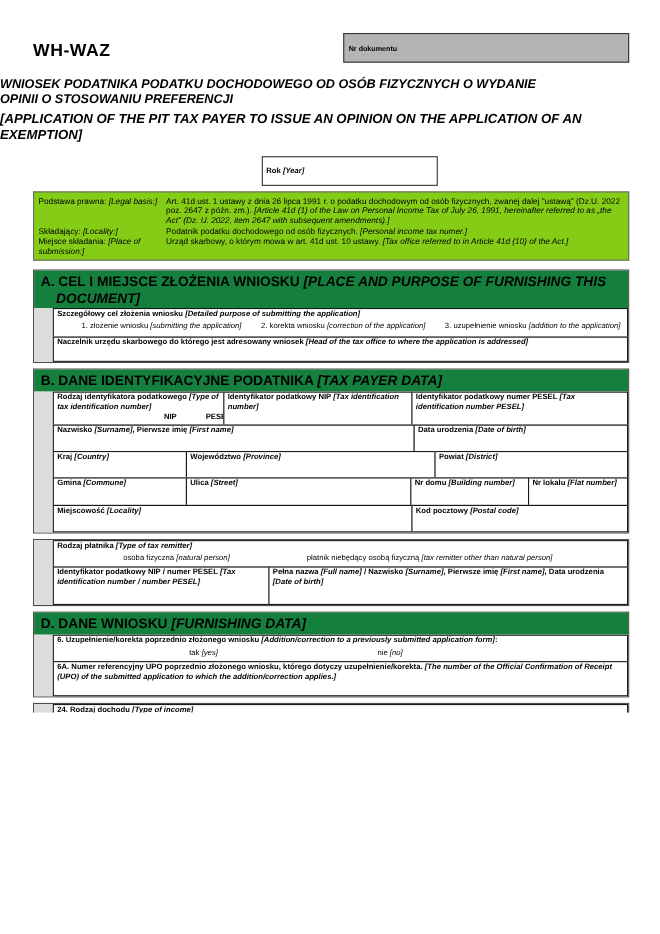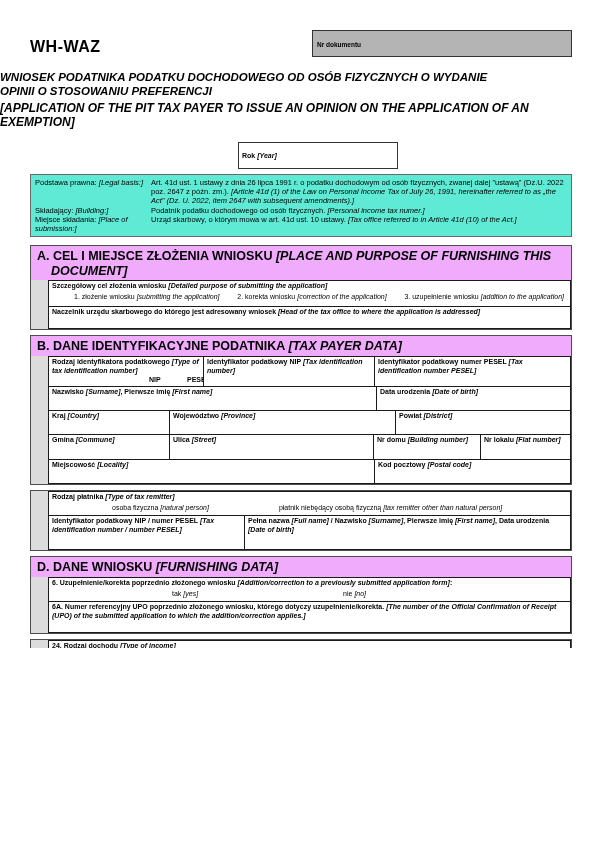--- a/index.html
+++ b/index.html
@@ -16,29 +16,29 @@
   
   .main-title{margin-top:14px;font-weight:bold;font-style:italic;}
   .t1{font-size:11.5px;line-height:1.18;}
   .t2{font-size:12px;margin-top:3px;}
 
   
   .year-box{width:160px;height:27px;border:1.5px solid #333;box-sizing:border-box;
             margin:13px 0 0 238px;padding:1px 3px;background:#fff;}
 
   
-  .legal-box{margin:5px 28px 0 30px;background:#5eead4;border:1px solid #6a6a6a;padding:3px 4px 3px 4px;}
+  .legal-box{margin:5px 28px 0 30px;background:#84cc16;border:1px solid #6a6a6a;padding:3px 4px 3px 4px;}
   .legal-row{display:flex;}
   .legal-label{width:116px;flex:none;font-size:7.5px;line-height:1.22;}
   .legal-text{flex:1;font-size:7.5px;line-height:1.22;}
 
   
   .section{margin:5px 28px 0 30px;border:1.5px solid #4d4d4d;}
   .section-a{margin-top:8px;}
-  .sec-head{background:#f0abfc;font-size:12.5px;font-weight:bold;line-height:1.18;
+  .sec-head{background:#15803d;font-size:12.5px;font-weight:bold;line-height:1.18;
             padding:3px 4px 2px 20px;text-indent:-14px;}
   .sec-head i{font-style:italic;}
   .sec-body{display:flex;align-items:stretch;}
   .strip{width:17px;flex:none;background:#dcdcdc;}
   .fields{flex:1;display:flex;flex-direction:column;min-width:0;}
   .frow{display:flex;align-items:stretch;}
   .frow + .frow{margin-top:-1px;}
   .fcell{border:1px solid #1a1a1a;box-sizing:border-box;position:relative;
          padding:1px 3px 2px 3px;background:#fff;min-width:0;}
   .fcell + .fcell{margin-left:-1px;}
@@ -87,21 +87,21 @@
   <div class="year-box">
     <span class="cell-label">Rok <i>[Year]</i></span>
   </div>
 
   <div class="legal-box">
     <div class="legal-row">
       <div class="legal-label">Podstawa prawna: <i>[Legal basis:]</i></div>
       <div class="legal-text">Art. 41d ust. 1 ustawy z dnia 26 lipca 1991 r. o podatku dochodowym od osób fizycznych, zwanej dalej "ustawą" (Dz.U. 2022 poz. 2647 z późn. zm.). <i>[Article 41d (1) of the Law on Personal Income Tax of July 26, 1991, hereinafter referred to as „the Act" (Dz. U. 2022, item 2647 with subsequent amendments).]</i></div>
     </div>
     <div class="legal-row">
-      <div class="legal-label">Składający: <i>[Building:]</i></div>
+      <div class="legal-label">Składający: <i>[Locality:]</i></div>
       <div class="legal-text">Podatnik podatku dochodowego od osób fizycznych. <i>[Personal income tax numer.]</i></div>
     </div>
     <div class="legal-row">
       <div class="legal-label">Miejsce składania: <i>[Place of submission:]</i></div>
       <div class="legal-text">Urząd skarbowy, o którym mowa w art. 41d ust. 10 ustawy. <i>[Tax office referred to in Article 41d (10) of the Act.]</i></div>
     </div>
   </div>
 
   <div class="section section-a">
     <div class="sec-head">A. CEL I MIEJSCE ZŁOŻENIA WNIOSKU <i>[PLACE AND PURPOSE OF FURNISHING THIS DOCUMENT]</i></div>

